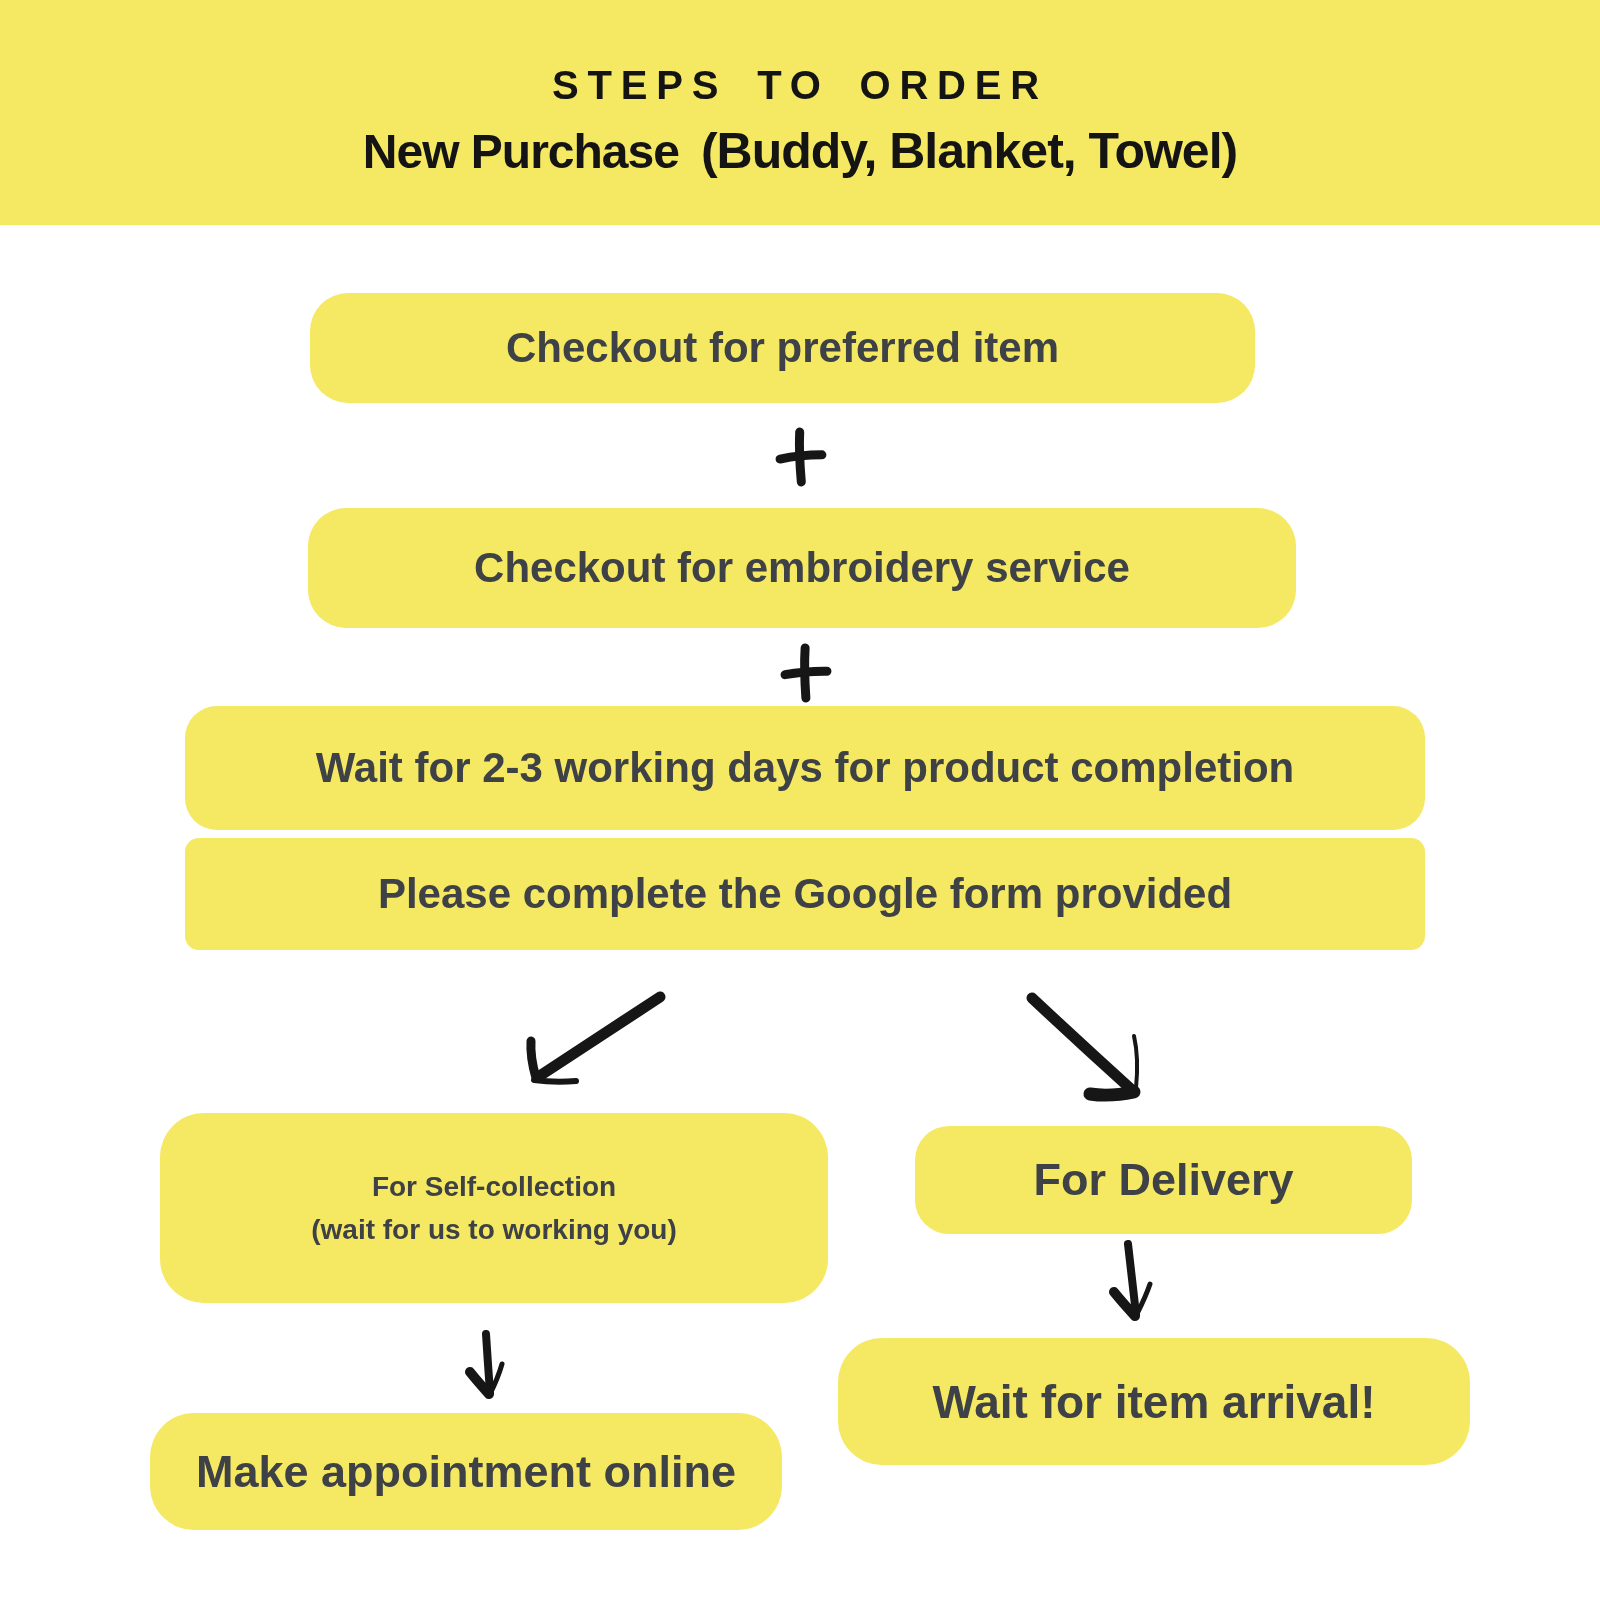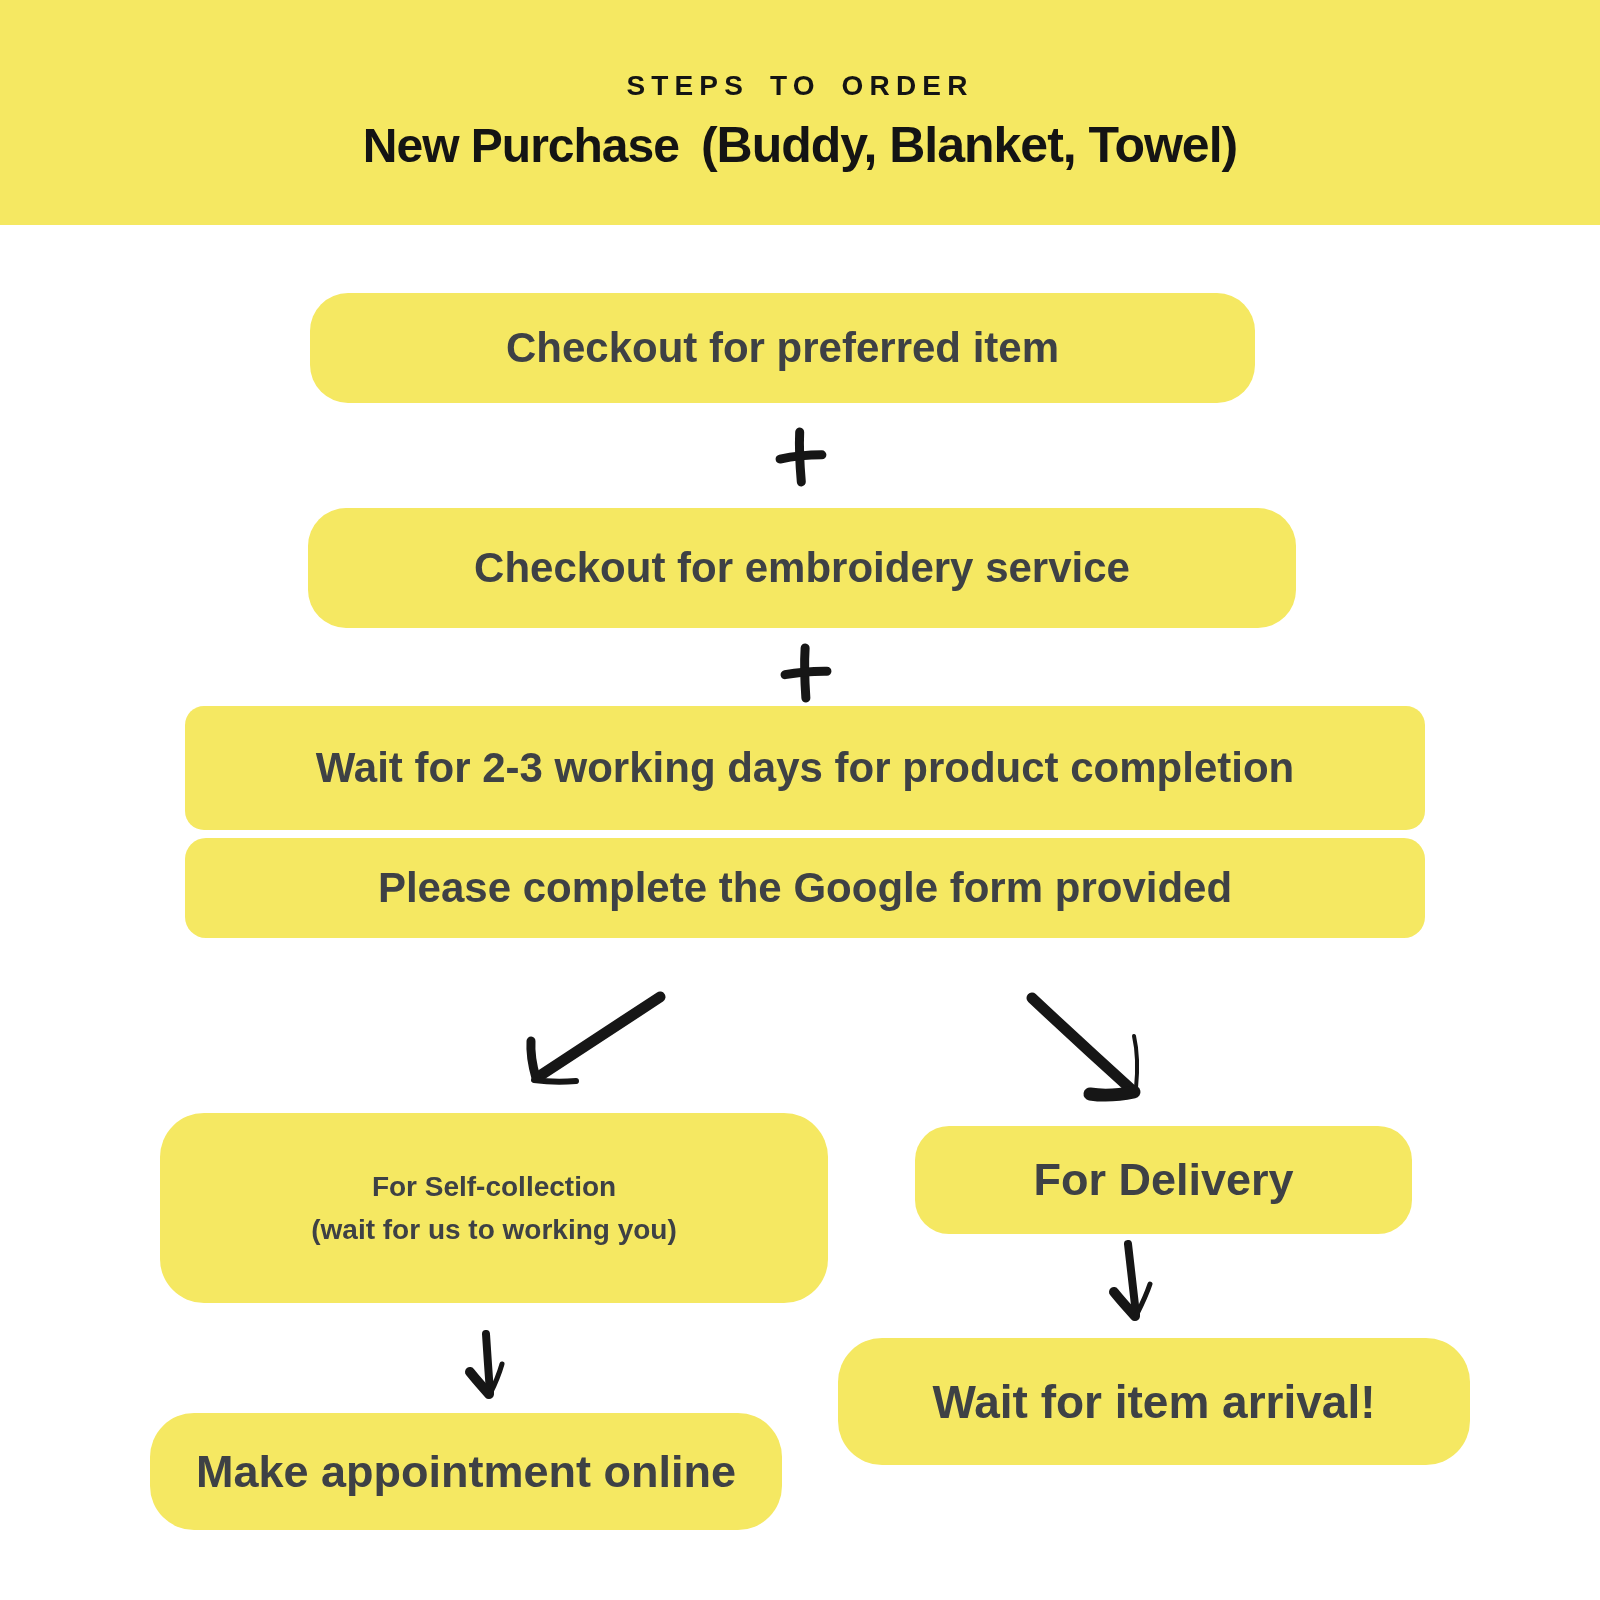--- a/index.html
+++ b/index.html
@@ -21,43 +21,43 @@
 
   
   .banner{
     position:absolute;left:0;top:0;width:1600px;height:225px;
     background:var(--banner);
     display:flex;flex-direction:column;justify-content:center;align-items:center;
     gap:14px;padding-top:18px;
   }
   .eyebrow{
     color:var(--heading);
-    font-size:28px;font-weight:bold;
+    font-size:40px;font-weight:bold;
     letter-spacing:0.22em;word-spacing:0.25em;
     text-transform:uppercase;
   }
   .title-row{display:flex;align-items:baseline;gap:22px;color:var(--heading);}
   .title-main{font-size:48px;font-weight:bold;letter-spacing:-1px;}
   .title-sub{font-size:50px;font-weight:bold;letter-spacing:-1px;}
 
   
   .box{
     position:absolute;
     background:var(--box);
     color:var(--text);
     font-weight:bold;
     display:flex;flex-direction:column;justify-content:center;align-items:center;
     text-align:center;
     border-radius:38px;
   }
   .step{font-size:42px;}
   #step1{left:310px;top:293px;width:945px;height:110px;}
   #step2{left:308px;top:508px;width:988px;height:120px;}
-  #step3{left:185px;top:706px;width:1240px;height:124px;border-radius:19px;}
-  #step4{left:185px;top:838px;width:1240px;height:100px;border-radius:21px;}
+  #step3{left:185px;top:706px;width:1240px;height:124px;border-radius:32px;}
+  #step4{left:185px;top:838px;width:1240px;height:112px;border-radius:14px;}
 
   #branch-left{left:160px;top:1113px;width:668px;height:190px;font-size:28px;line-height:1.55;border-radius:44px;}
   #branch-right{left:915px;top:1126px;width:497px;height:108px;font-size:45px;border-radius:34px;}
   #bottom-left{left:150px;top:1413px;width:632px;height:117px;font-size:45px;border-radius:44px;}
   #bottom-right{left:838px;top:1338px;width:632px;height:127px;font-size:46px;border-radius:44px;}
 
   
   .icon{position:absolute;display:block;}
   .icon svg{display:block;width:100%;height:100%;}
   .icon path{fill:none;stroke:#161616;stroke-linecap:round;stroke-linejoin:round;}

